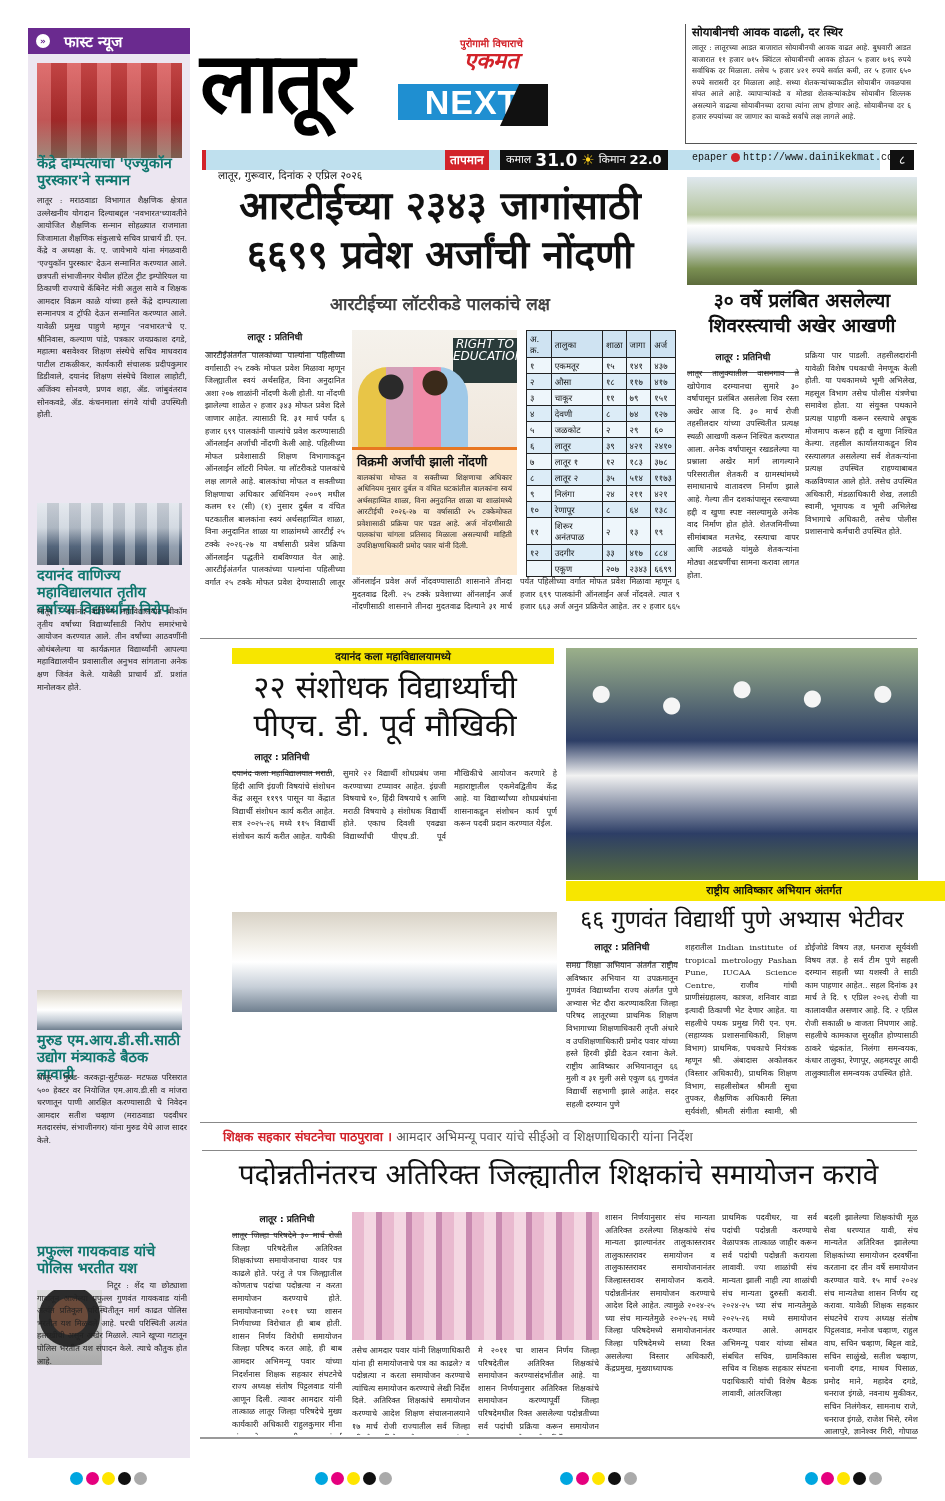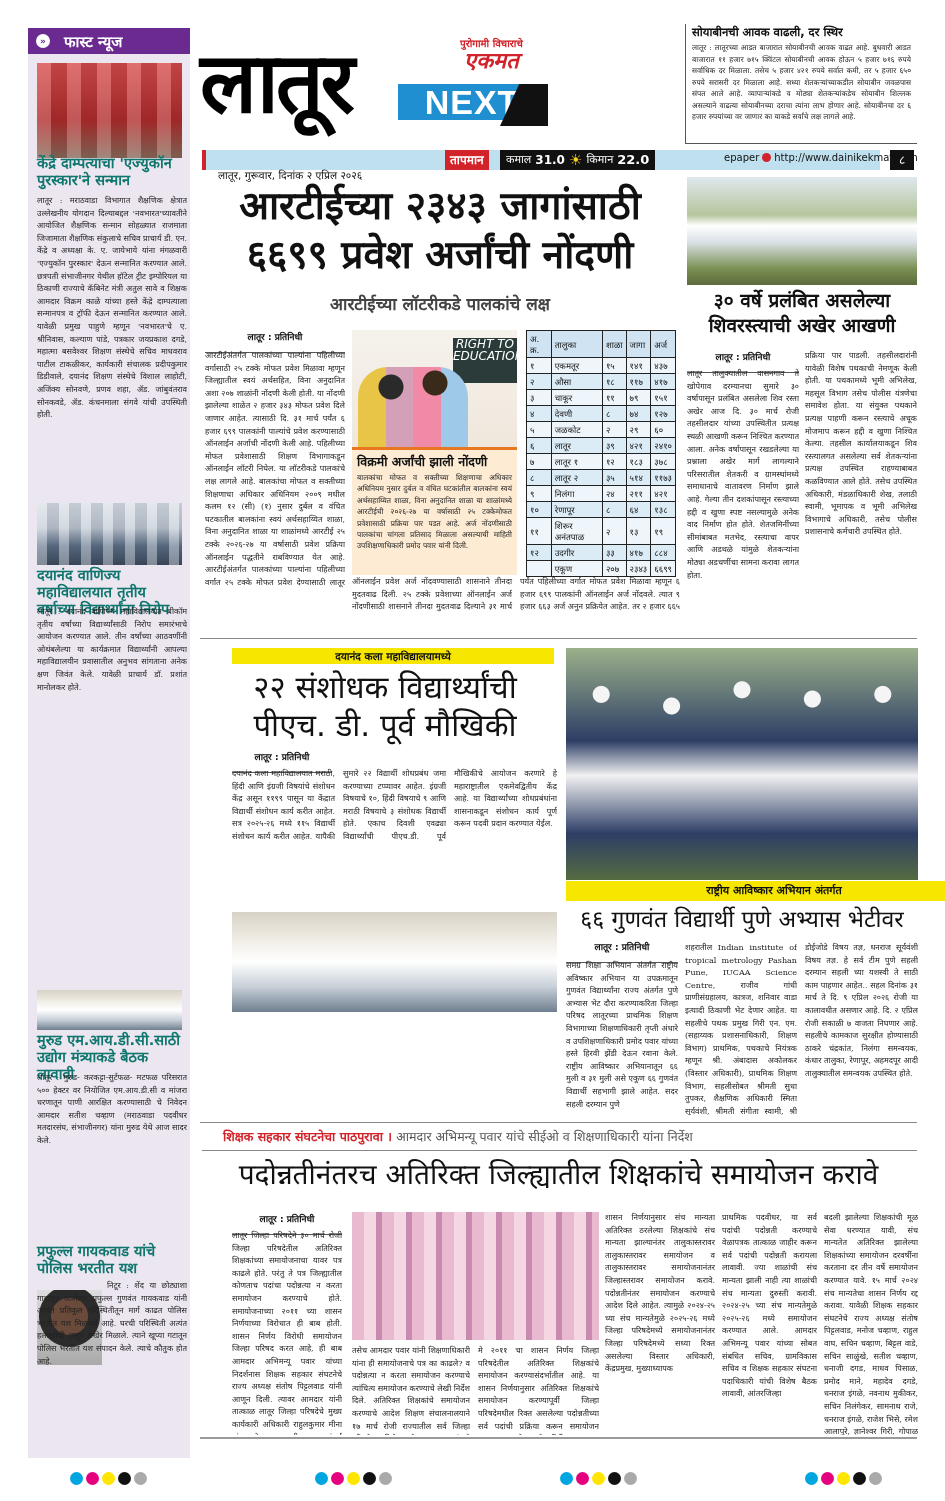--- a/index.html
+++ b/index.html
@@ -66,26 +66,26 @@
 <div class="abs" style="left:398px;top:84px;width:148px;height:36px;background:#1f8fd1;display:flex;align-items:center;justify-content:center;clip-path:polygon(0 0,100% 0,100% 100%,0 100%);">
   <span style="color:#fff;font-family:'Liberation Sans',sans-serif;font-weight:bold;font-size:34px;letter-spacing:1px;">NEXT</span>
 </div>
 <div class="abs" style="left:500px;top:84px;width:48px;height:42px;background:#111;clip-path:polygon(40% 0,100% 0,100% 100%,0 100%);"></div>
 
 <div class="abs" style="left:202px;top:150px;width:678px;height:20px;background:#bfe0ee;border-left:4px solid #d2232a;"></div>
 <div class="abs" style="left:218px;top:168px;font-size:10.5px;color:#111;">लातूर, गुरूवार, दिनांक २ एप्रिल २०२६</div>
 <div class="abs" style="left:445px;top:150px;height:20px;padding:0 5px;background:#d2232a;color:#fff;font-weight:bold;font-size:12px;line-height:20px;">तापमान</div>
 <div class="abs" style="left:500px;top:150px;height:20px;padding:0 6px;background:#111;color:#fff;font-size:11px;line-height:20px;display:flex;gap:4px;align-items:center;">
   <span>कमाल</span>
-  <b style="font-size:12px;">31.0</b>
+  <b style="font-size:17px;">31.0</b>
   <span style="color:#ffd21c;font-size:15px;">☀</span>
   <span>किमान</span>
   <b style="font-size:13px;">22.0</b>
 </div>
-<div class="abs" style="left:724px;top:152px;font-size:10px;color:#111;display:flex;gap:3px;align-items:center;">
+<div class="abs" style="left:692px;top:152px;font-size:10px;color:#111;display:flex;gap:3px;align-items:center;font-family:Liberation Mono, monospace;">
   <span>epaper</span>
   <span style="display:inline-block;width:9px;height:9px;border-radius:50%;background:#d2232a;"></span>
   <span>http://www.dainikekmat.com</span>
 </div>
 <div class="abs" style="left:890px;top:150px;width:24px;height:20px;background:#111;color:#fff;font-size:12px;line-height:20px;text-align:center;">८</div>
 
 <div class="abs" style="left:685px;top:24px;width:232px;height:120px;border-left:1px solid #555;border-bottom:1px solid #555;padding:0 6px;">
   <div style="font-weight:bold;font-size:11.5px;margin-bottom:3px;">सोयाबीनची आवक वाढली, दर स्थिर</div>
   <div class="col-text" style="font-size:7.4px;line-height:11.5px;height:98px;">लातूर : लातूरच्या आडत बाजारात सोयाबीनची आवक वाढत आहे. बुधवारी आडत बाजारात ११ हजार ७१५ क्विंटल सोयाबीनची आवक होऊन ५ हजार ७१६ रुपये सर्वाधिक दर मिळाला. तसेच ५ हजार ४२१ रुपये सर्वात कमी, तर ५ हजार ६५० रुपये सरासरी दर मिळाला आहे. सध्या शेतकऱ्यांच्याकडील सोयाबीन जवळपास संपत आले आहे. व्यापाऱ्यांकडे व मोठ्या शेतकऱ्यांकडेच सोयाबीन शिल्लक असल्याने वाढत्या सोयाबीनच्या दराचा त्यांना लाभ होणार आहे. सोयाबीनचा दर ६ हजार रुपयांच्या वर जाणार का याकडे सर्वांचे लक्ष लागले आहे.</div>
 </div>

